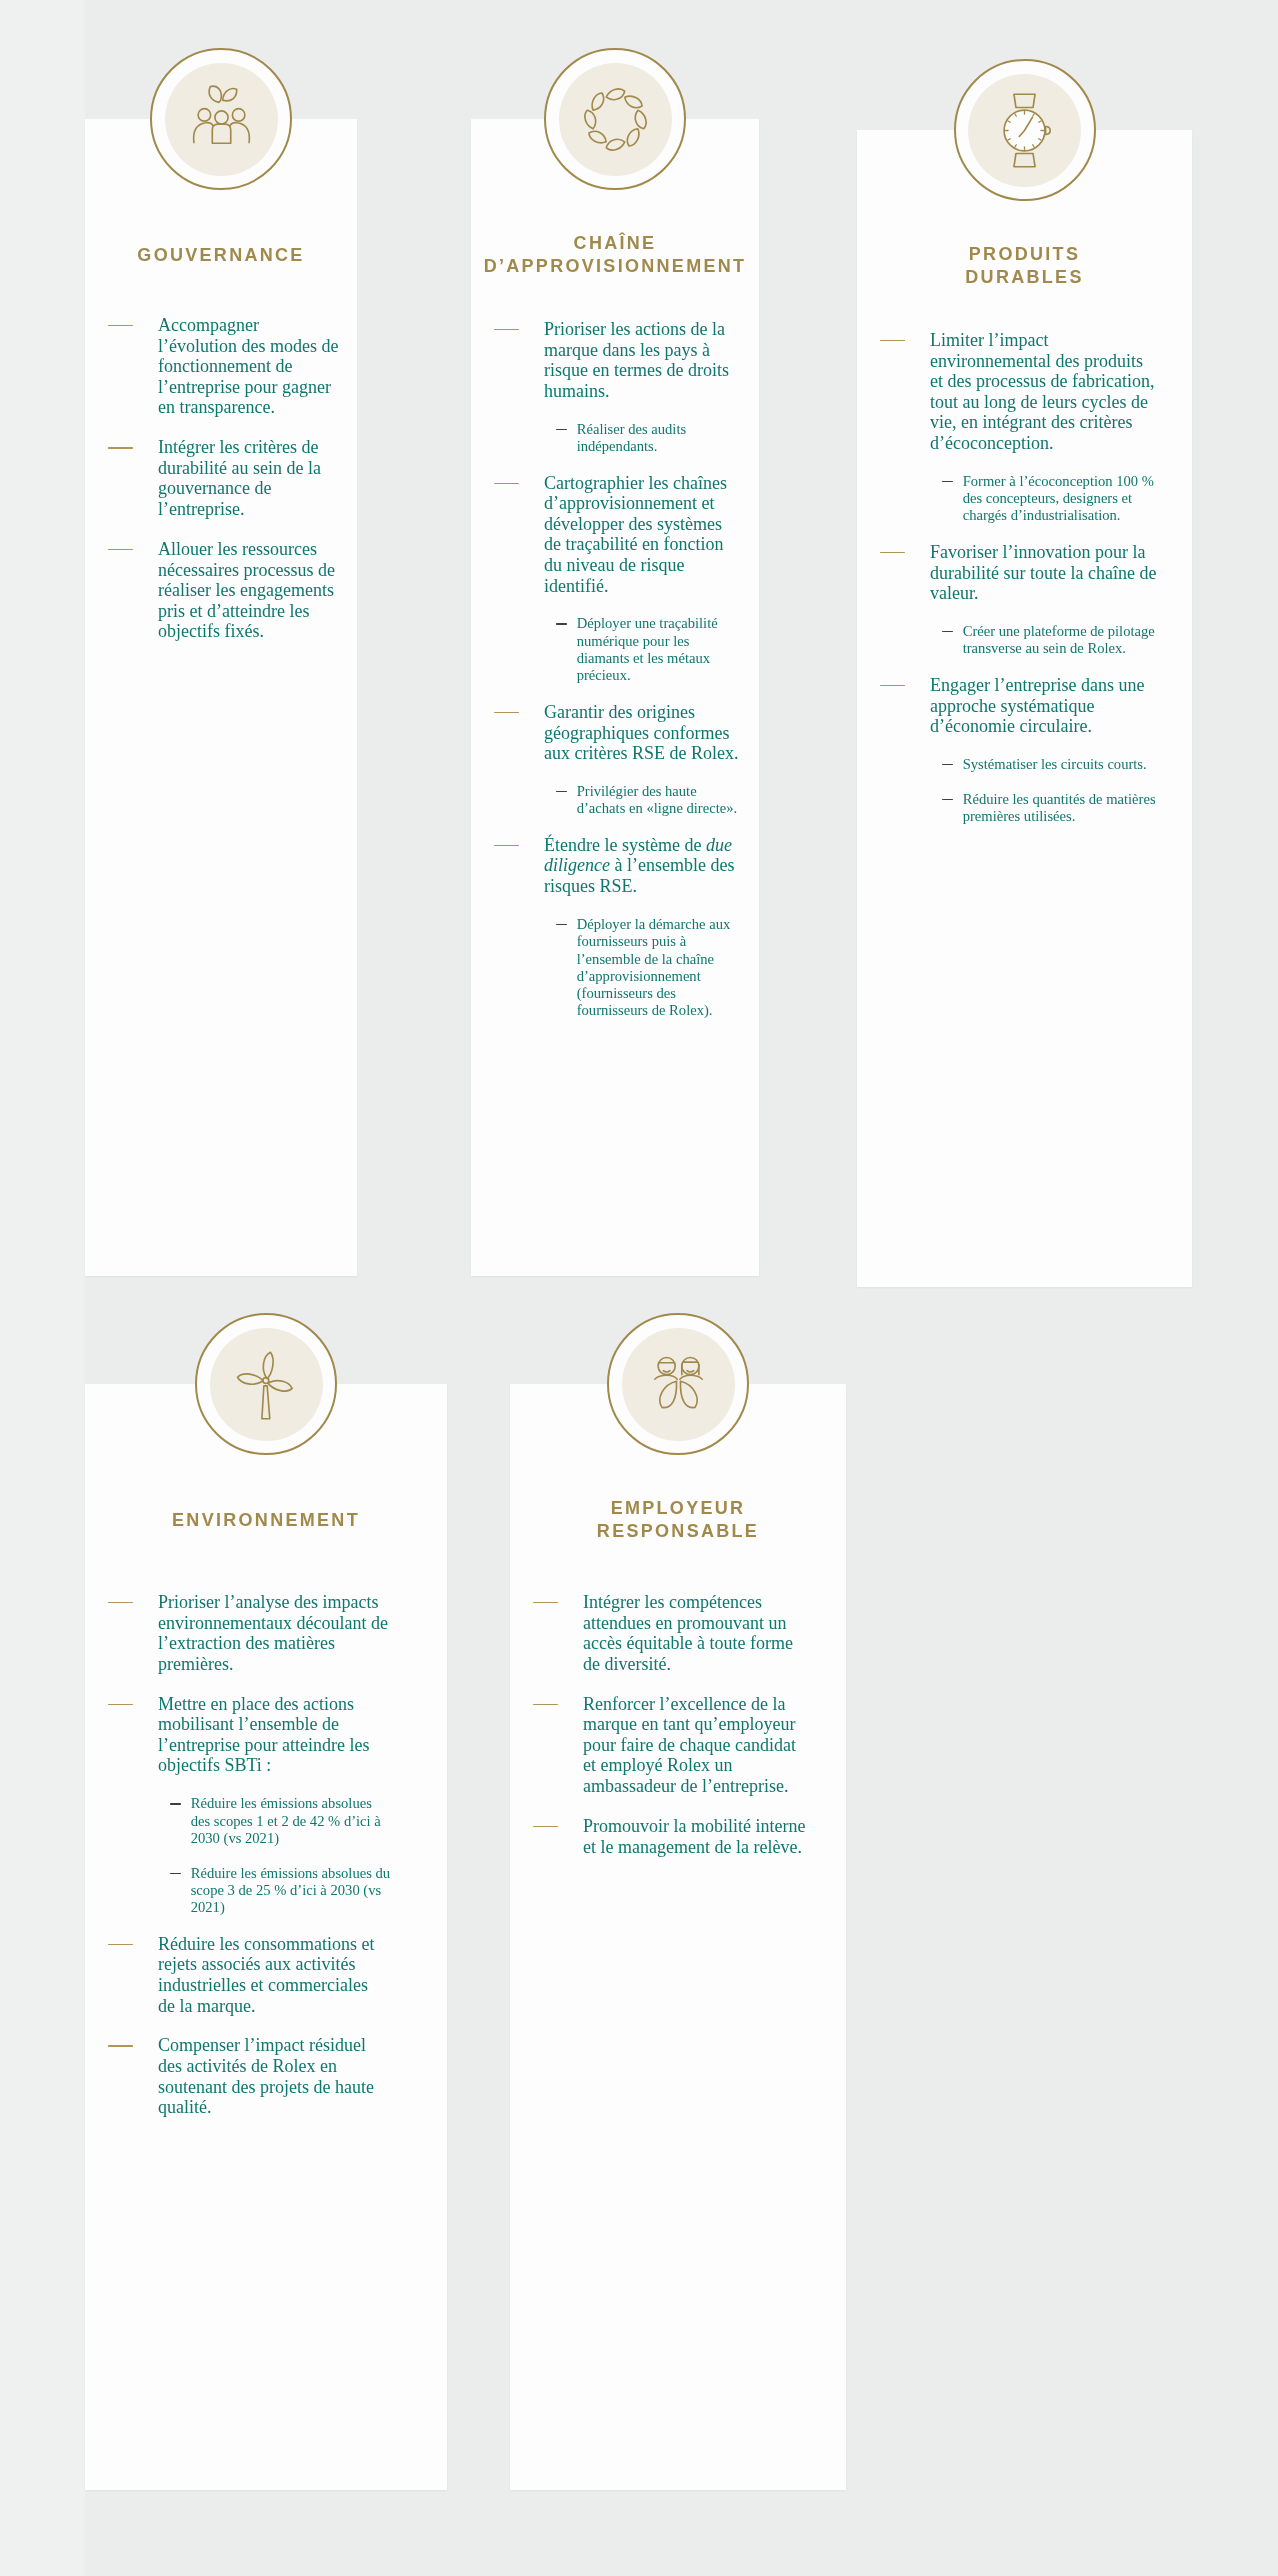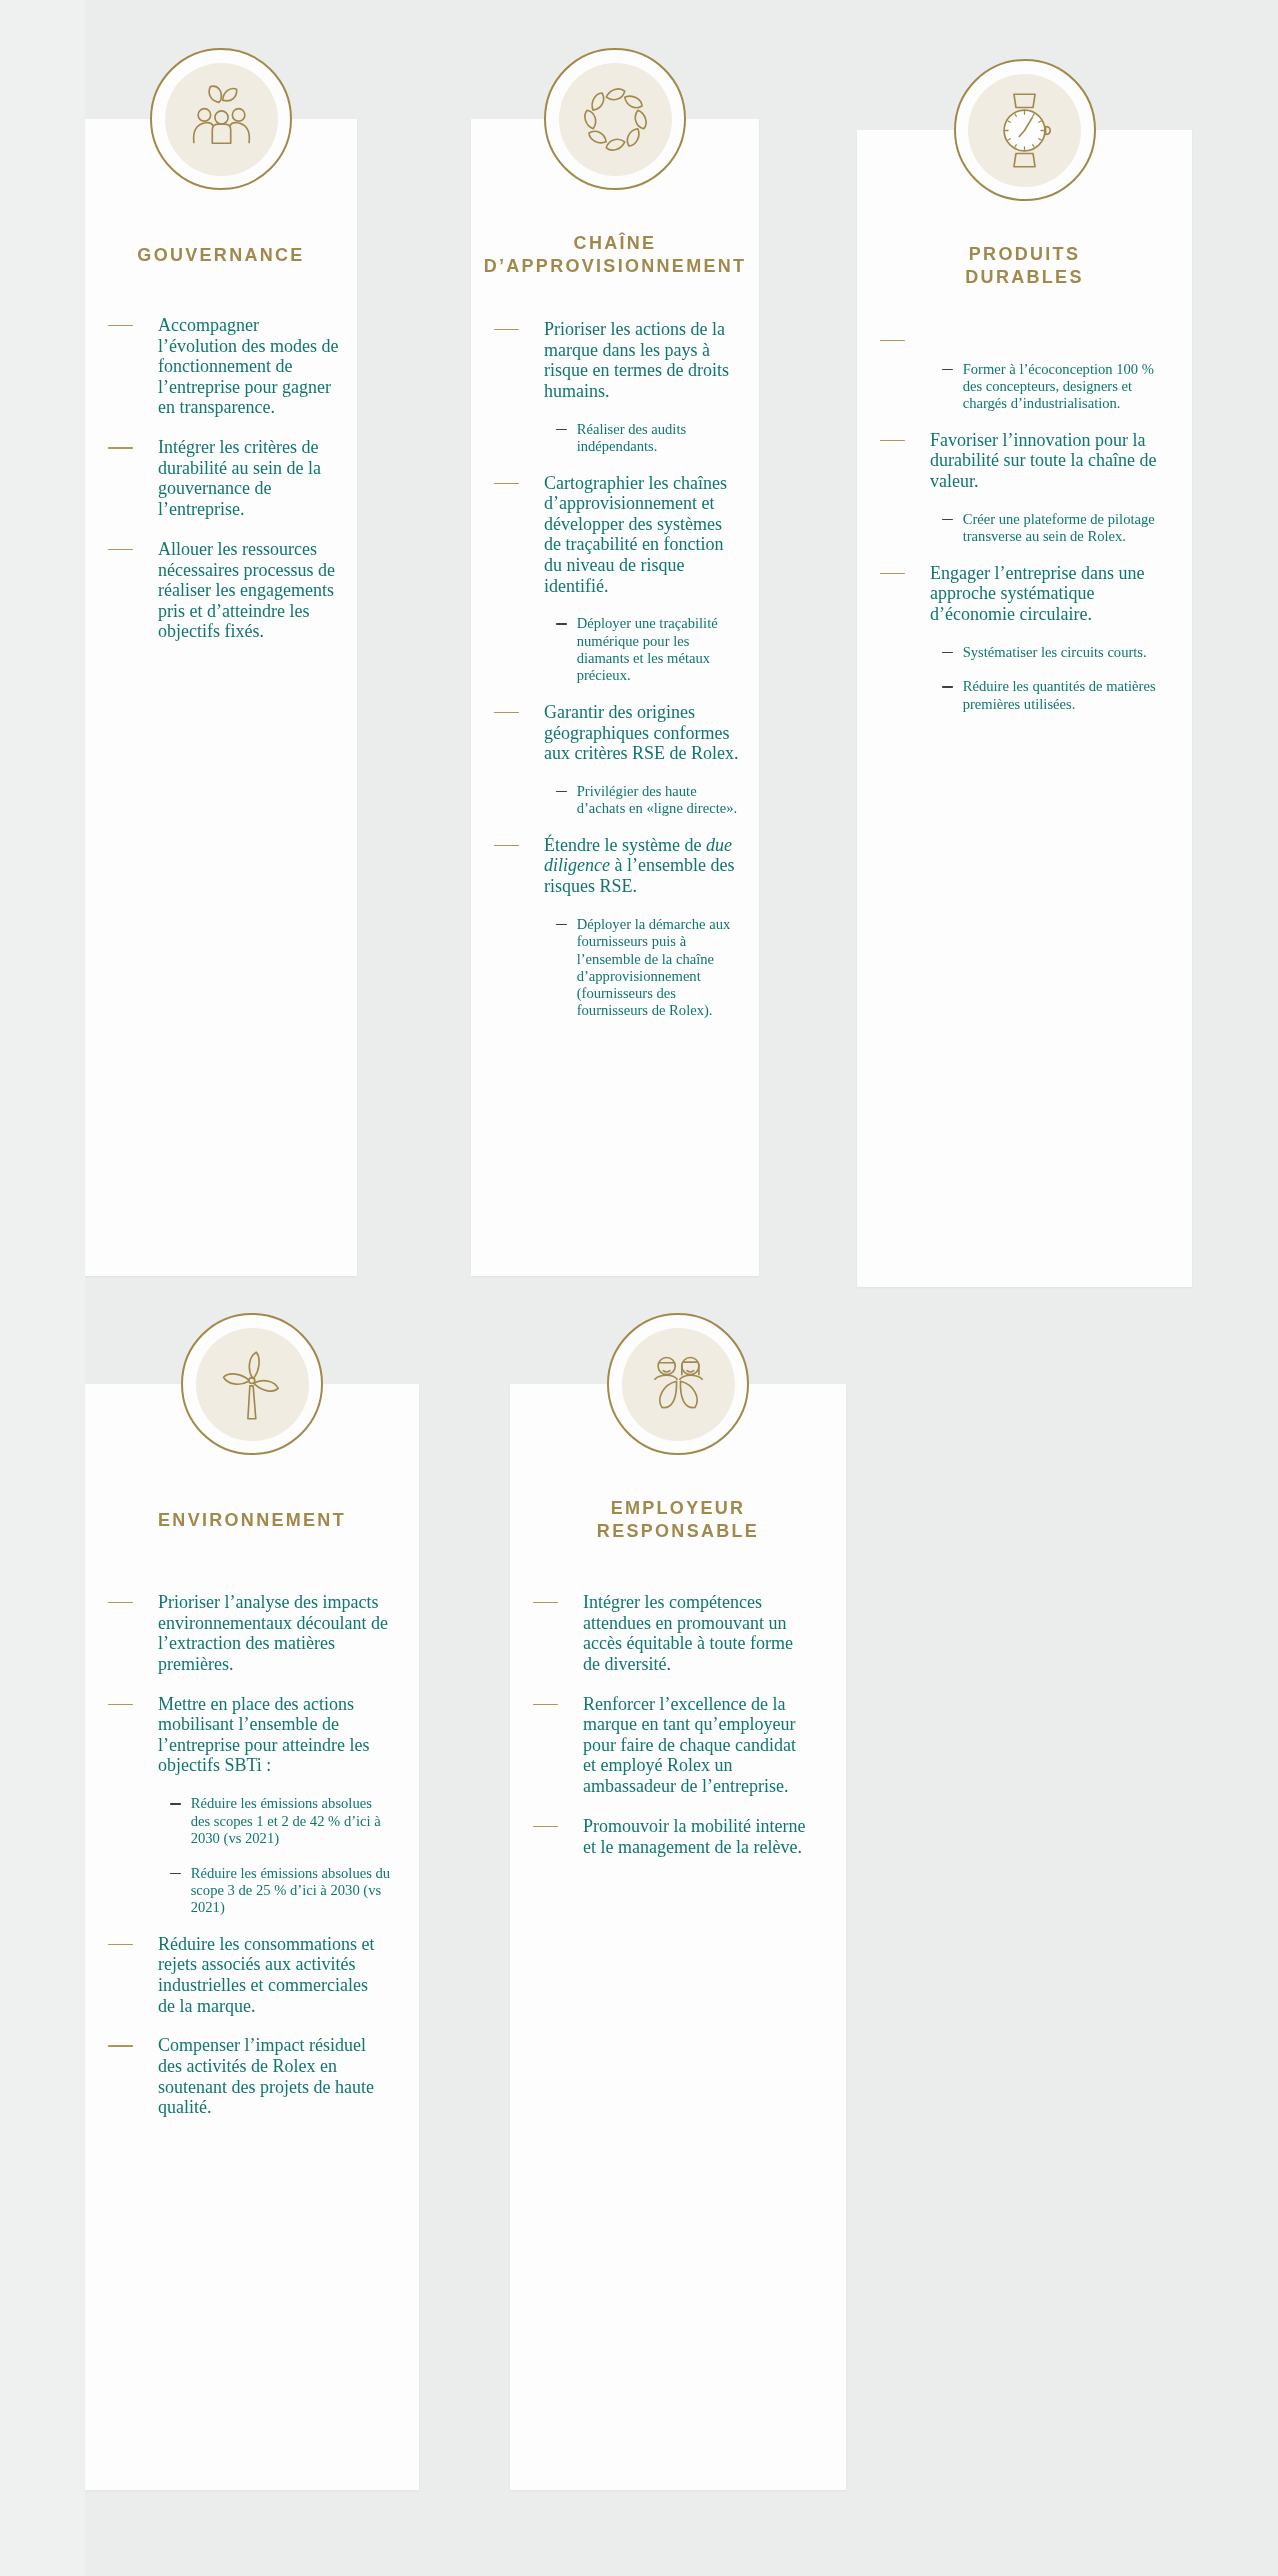--- a/index.html
+++ b/index.html
@@ -150,20 +150,21 @@
     <path d="M60,35 L60,31 M72.5,38.3 L74.5,34.9 M81.6,47.5 L85.1,45.5 M85,60 L89,60 M81.6,72.5 L85.1,74.5 M72.5,81.6 L74.5,85.1 M60,85 L60,89 M47.5,81.6 L45.5,85.1 M38.3,72.5 L34.9,74.5 M35,60 L31,60 M38.3,47.5 L34.9,45.5 M47.5,38.3 L45.5,34.9" stroke-width="2"></path>
     <path d="M60,60 L72,40 M60,60 L52,69"></path>
   </svg>
         </div>
       </div>
       <h2 class="card-title">PRODUITS
 DURABLES</h2>
       <ul class="objectives" style="top: 200px;">
         <li class="item main">
           <span class="dash"></span>
+          <span class="item-text">Limiter l’impact environnemental des produits et des processus de fabrication, tout au long de leurs cycles de vie, en intégrant des critères d’écoconception.</span>
         </li>
         <li class="item sub">
           <span class="dash"></span>
           <span class="item-text">Former à l’écoconception 100 % des concepteurs, designers et chargés d’industrialisation.</span>
         </li>
         <li class="item main">
           <span class="dash"></span>
           <span class="item-text">Favoriser l’innovation pour la durabilité sur toute la chaîne de valeur.</span>
         </li>
         <li class="item sub">
@@ -177,21 +178,21 @@
         <li class="item sub">
           <span class="dash"></span>
           <span class="item-text">Systématiser les circuits courts.</span>
         </li>
         <li class="item sub">
           <span class="dash"></span>
           <span class="item-text">Réduire les quantités de matières premières utilisées.</span>
         </li>
       </ul>
     </section>
-    <section class="card" style="left: 85px; top: 1384px; width: 334px; height: 1106px;">
+    <section class="card" style="left: 85px; top: 1384px; width: 362px; height: 1106px;">
       <div class="icon-badge">
         <div class="icon-inner">
           <svg width="79" height="79" viewBox="0 0 120 120" fill="none" stroke="#a1894b" stroke-width="2.5" stroke-linecap="round" stroke-linejoin="round">
     <path d="M60,50 C52,38 54,17 66,11 C74,22 69,43 61,51 Z"></path>
     <path d="M54,55 C41,63 22,60 16,49 C24,40 44,44 54,53 Z"></path>
     <path d="M64,57 C77,51 94,55 99,66 C91,74 72,69 63,59 Z"></path>
     <circle cx="59" cy="54" r="4.5"></circle>
     <path d="M56,62 L53,112 L65,112 L61,62 Z"></path>
   </svg>
         </div>

